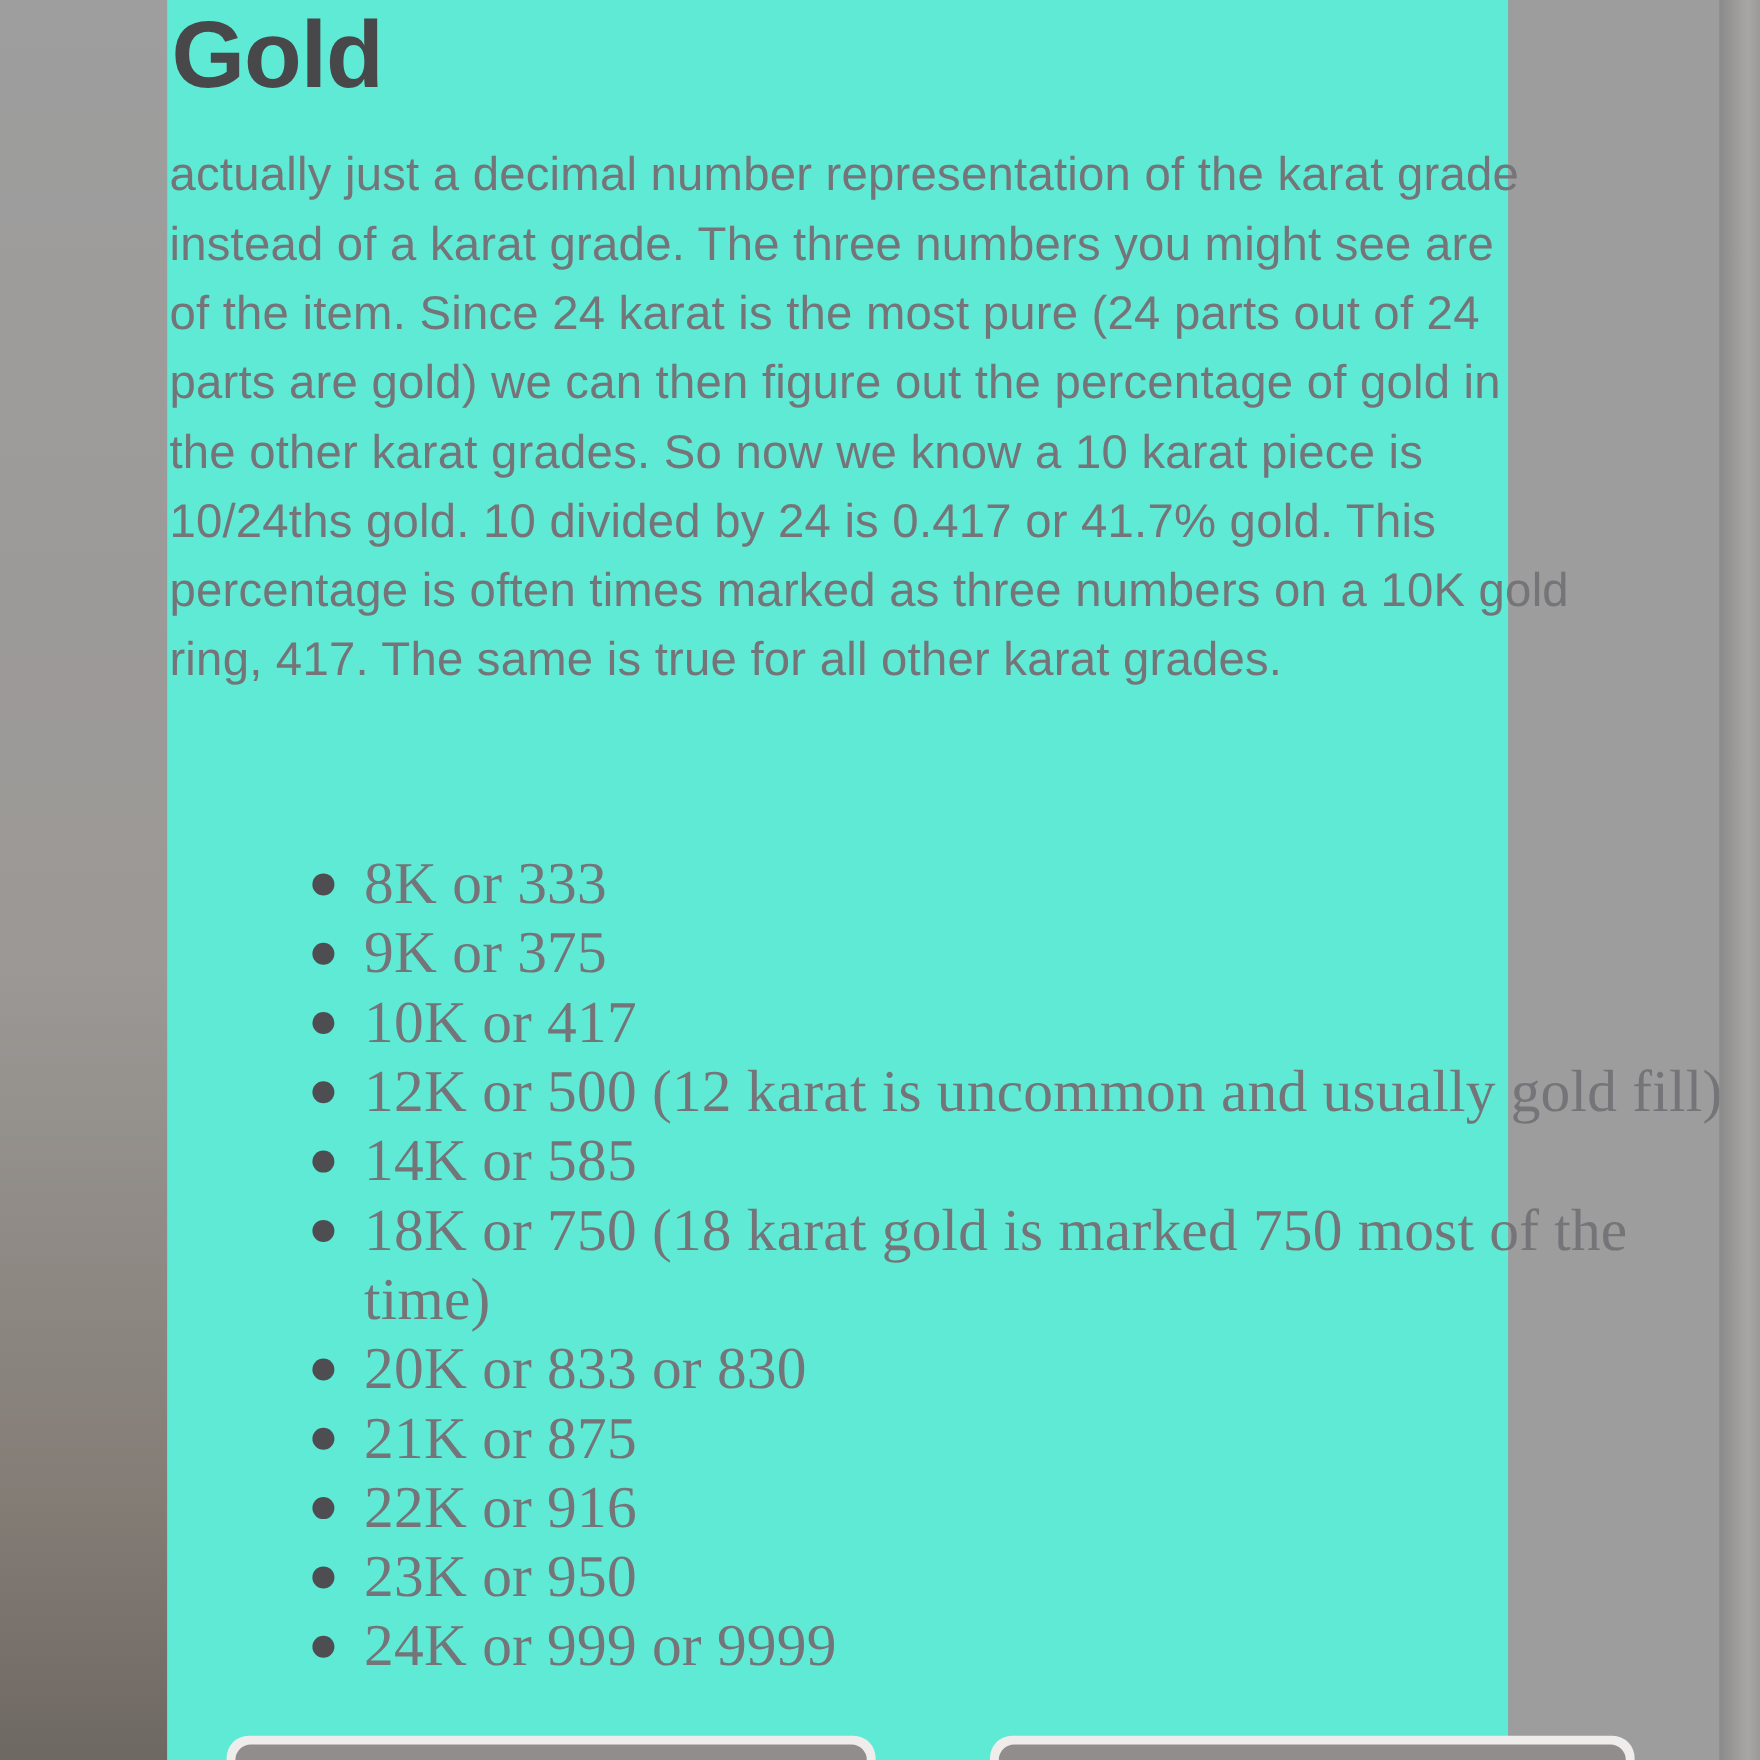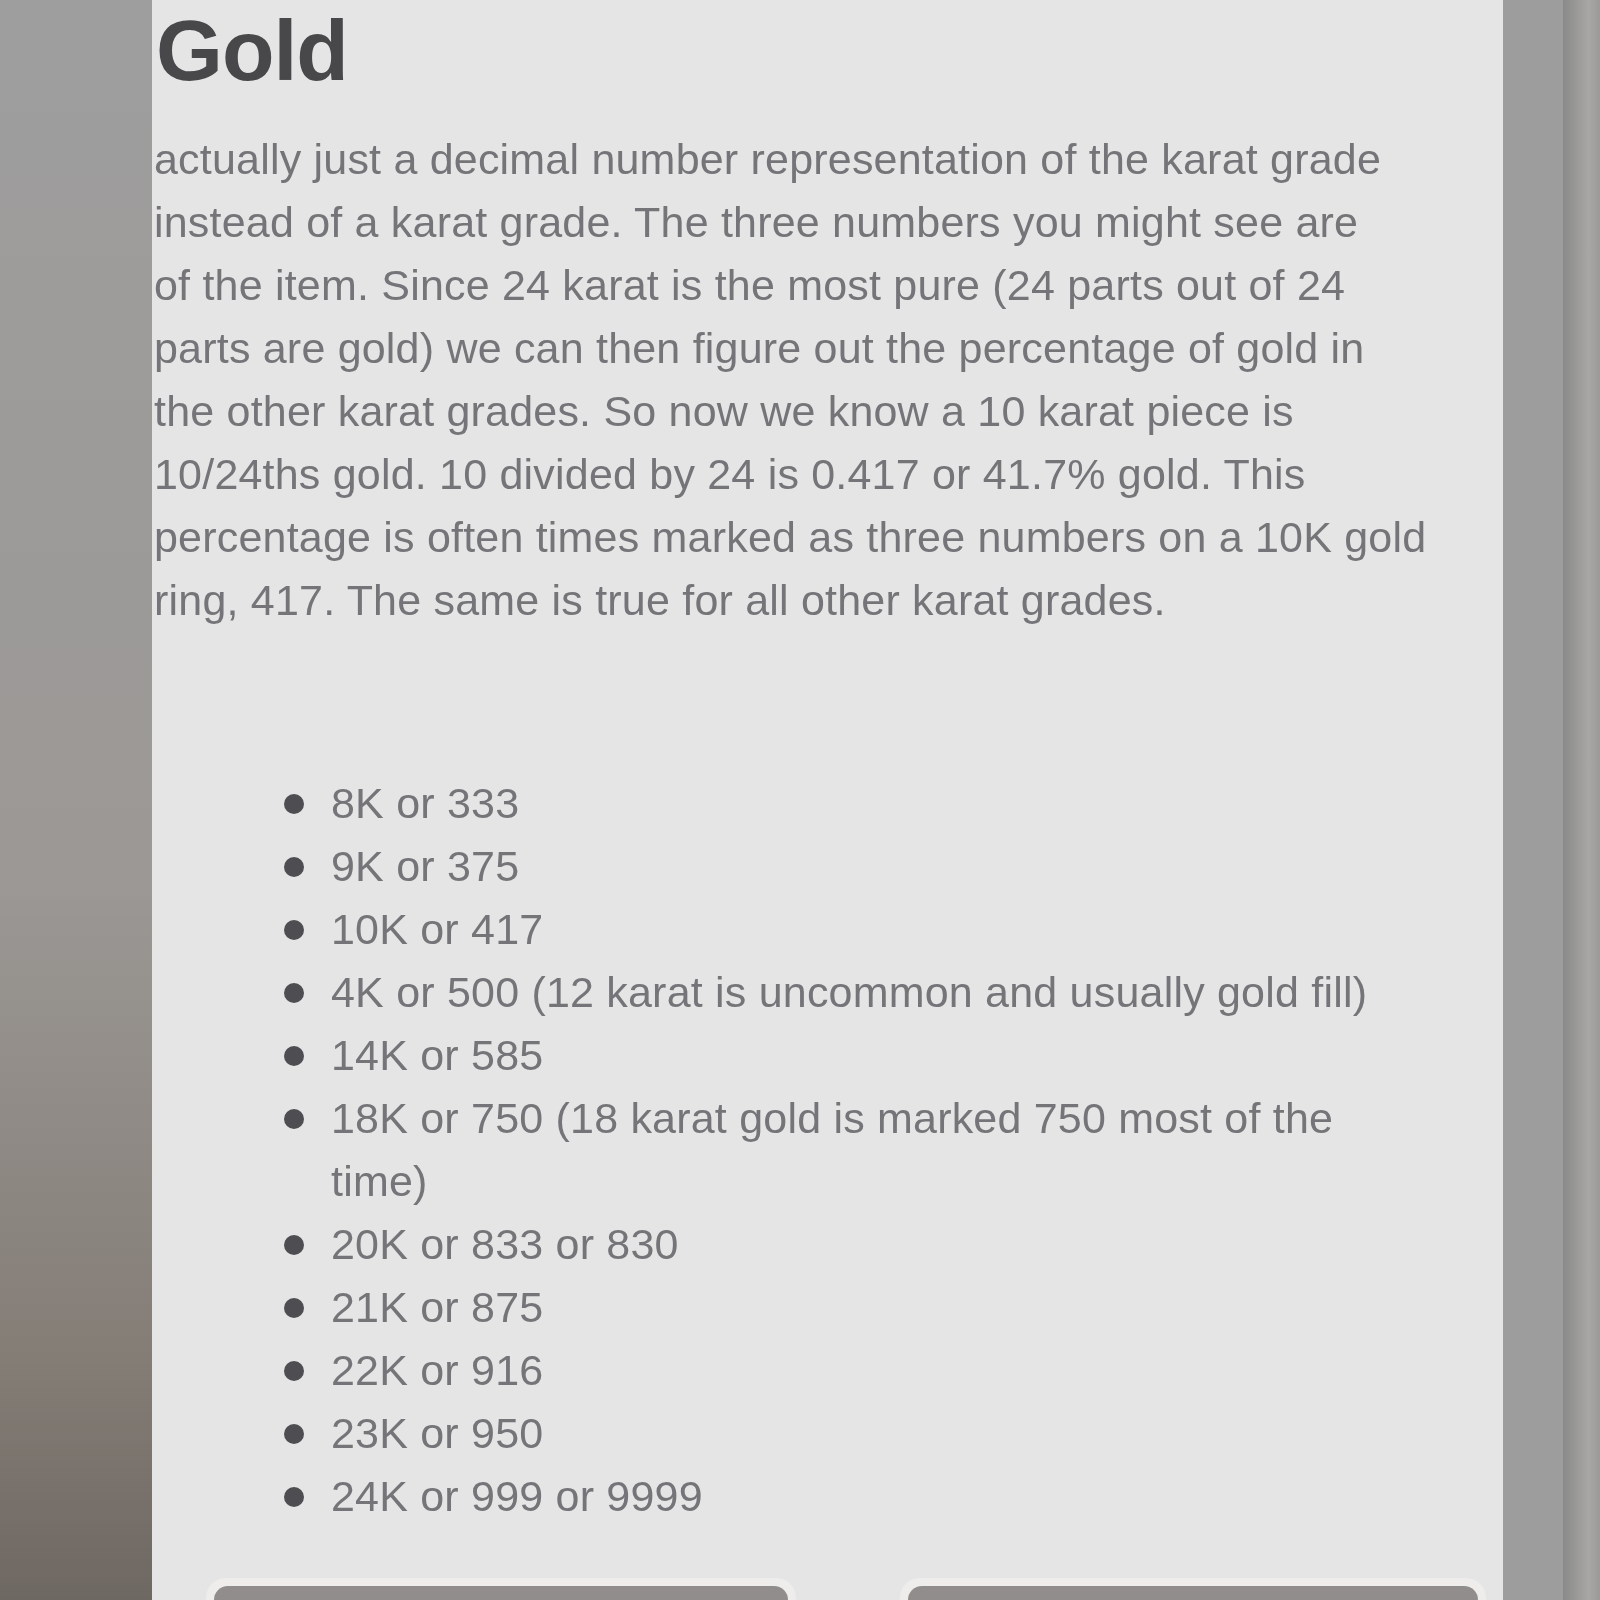--- a/index.html
+++ b/index.html
@@ -25,22 +25,22 @@
   .right-margin {
     position: absolute;
     right: 0; top: 0;
     width: 37px; height: 1600px;
     background: linear-gradient(90deg, #8a8a8a 0%, #a9a7a5 70%, #9c9a98 100%);
   }
   
   .content {
     position: absolute;
     left: 152px; top: 0;
-    width: 1351px; height: 1600px;
-    background: #e5e5e5;
+    width: 1219px; height: 1600px;
+    background: #5eead4;
   }
   .page-title {
     position: absolute;
     left: 4px; top: 2px;
     font-size: 86px;
     font-weight: bold;
     letter-spacing: -1px;
     color: #48484b;
     line-height: 96px;
     white-space: nowrap;
@@ -70,24 +70,25 @@
     left: 130px; top: 22px;
     width: 20px; height: 20px;
     border-radius: 50%;
     background: #4e4e52;
   }
   .list-text {
     position: absolute;
     left: 177px; top: 0;
     height: 63px;
     line-height: 63px;
-    font-size: 43px;
+    font-size: 54px;
     color: #757579;
     white-space: nowrap;
     letter-spacing: 0.2px;
+    font-family: Liberation Serif, serif;
   }
   
   .button-halo {
     position: absolute;
     top: 1578px;
     height: 30px;
     background: #efedeb;
     border-radius: 20px 20px 0 0;
     padding: 8px 8px 0 8px;
     box-sizing: border-box;
@@ -131,21 +132,21 @@
         <div class="list-line">
           <span class="bullet-dot"></span>
           <span class="list-text">9K or 375</span>
         </div>
         <div class="list-line">
           <span class="bullet-dot"></span>
           <span class="list-text">10K or 417</span>
         </div>
         <div class="list-line">
           <span class="bullet-dot"></span>
-          <span class="list-text">4K or 500 (12 karat is uncommon and usually gold fill)</span>
+          <span class="list-text">12K or 500 (12 karat is uncommon and usually gold fill)</span>
         </div>
         <div class="list-line">
           <span class="bullet-dot"></span>
           <span class="list-text">14K or 585</span>
         </div>
         <div class="list-line">
           <span class="bullet-dot"></span>
           <span class="list-text">18K or 750 (18 karat gold is marked 750 most of the</span>
         </div>
         <div class="list-line">

